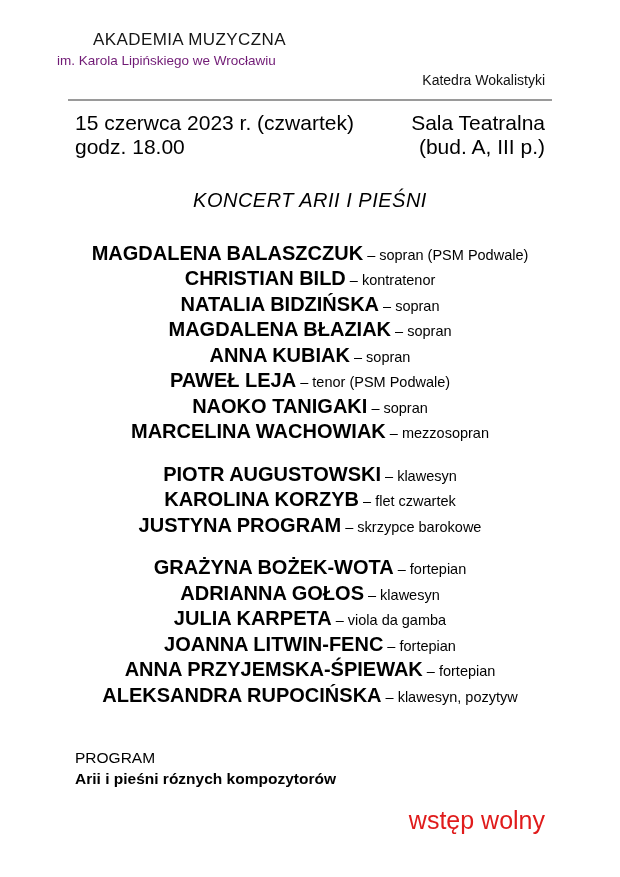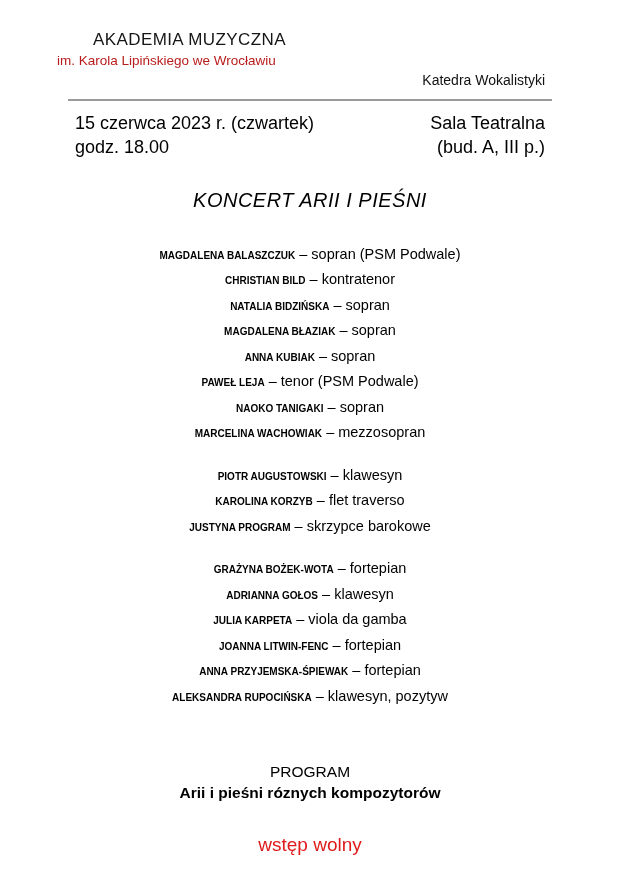--- a/index.html
+++ b/index.html
@@ -26,40 +26,40 @@
   .org-block { padding-top: 9px; }
   .org-name {
     font-size: 17px;
     letter-spacing: 0.4px;
     color: #161616;
     line-height: 1.1;
     margin-left: 36px;
   }
   .org-sub {
     font-size: 13.5px;
-    color: #b91c1c;
+    color: #701a75;
     margin-top: 3px;
   }
   .department {
     text-align: right;
     font-size: 14px;
     margin-top: 4px;
     color: #111;
   }
   .rule {
     border: none;
     border-top: 2px solid #9a9a9a;
     margin: 11px -7px 10px -7px;
     height: 0;
   }
   
   .info-row {
     display: flex;
     justify-content: space-between;
-    font-size: 18px;
+    font-size: 21px;
     line-height: 24px;
     color: #000;
   }
   
   .title {
     font-style: italic;
     font-weight: normal;
     font-size: 20px;
     text-align: center;
     margin: 30px 0 0 0;
@@ -67,35 +67,34 @@
     white-space: nowrap;
   }
   
   .performers { margin-top: 30px; }
   .group { margin-bottom: 17px; }
   .performer {
     text-align: center;
     line-height: 23.5px;
     white-space: nowrap;
   }
-  .pname { font-weight: bold; font-size: 10px; }
+  .pname { font-weight: bold; font-size: 20px; }
   .prole { font-size: 14.5px; }
   
   .program {
-    text-align: center;
-    margin-top: 52px;
+    margin-top: 38px;
     font-size: 15.5px;
     line-height: 21px;
   }
   .program-desc { font-weight: bold; }
   
   .admission {
-    text-align: center;
-    margin-top: 31px;
-    font-size: 19px;
+    text-align: right;
+    margin-top: 17px;
+    font-size: 25px;
   }
 </style>
 </head>
 <body>
 
 <div class="page">
 
   <div class="header-row">
     <div class="org-block">
       <div class="org-name">AKADEMIA MUZYCZNA</div>
@@ -124,21 +123,21 @@
         <div class="performer"><span class="pname">CHRISTIAN BILD</span><span class="prole"> – kontratenor</span></div>
         <div class="performer"><span class="pname">NATALIA BIDZIŃSKA</span><span class="prole"> – sopran</span></div>
         <div class="performer"><span class="pname">MAGDALENA BŁAZIAK</span><span class="prole"> – sopran</span></div>
         <div class="performer"><span class="pname">ANNA KUBIAK</span><span class="prole"> – sopran</span></div>
         <div class="performer"><span class="pname">PAWEŁ LEJA</span><span class="prole"> – tenor (PSM Podwale)</span></div>
         <div class="performer"><span class="pname">NAOKO TANIGAKI</span><span class="prole"> – sopran</span></div>
         <div class="performer"><span class="pname">MARCELINA WACHOWIAK</span><span class="prole"> – mezzosopran</span></div>
       </div>
       <div class="group">
         <div class="performer"><span class="pname">PIOTR AUGUSTOWSKI</span><span class="prole"> – klawesyn</span></div>
-        <div class="performer"><span class="pname">KAROLINA KORZYB</span><span class="prole"> – flet traverso</span></div>
+        <div class="performer"><span class="pname">KAROLINA KORZYB</span><span class="prole"> – flet czwartek</span></div>
         <div class="performer"><span class="pname">JUSTYNA PROGRAM</span><span class="prole"> – skrzypce barokowe</span></div>
       </div>
       <div class="group">
         <div class="performer"><span class="pname">GRAŻYNA BOŻEK-WOTA</span><span class="prole"> – fortepian</span></div>
         <div class="performer"><span class="pname">ADRIANNA GOŁOS</span><span class="prole"> – klawesyn</span></div>
         <div class="performer"><span class="pname">JULIA KARPETA</span><span class="prole"> – viola da gamba</span></div>
         <div class="performer"><span class="pname">JOANNA LITWIN-FENC</span><span class="prole"> – fortepian</span></div>
         <div class="performer"><span class="pname">ANNA PRZYJEMSKA-ŚPIEWAK</span><span class="prole"> – fortepian</span></div>
         <div class="performer"><span class="pname">ALEKSANDRA RUPOCIŃSKA</span><span class="prole"> – klawesyn, pozytyw</span></div>
       </div>

